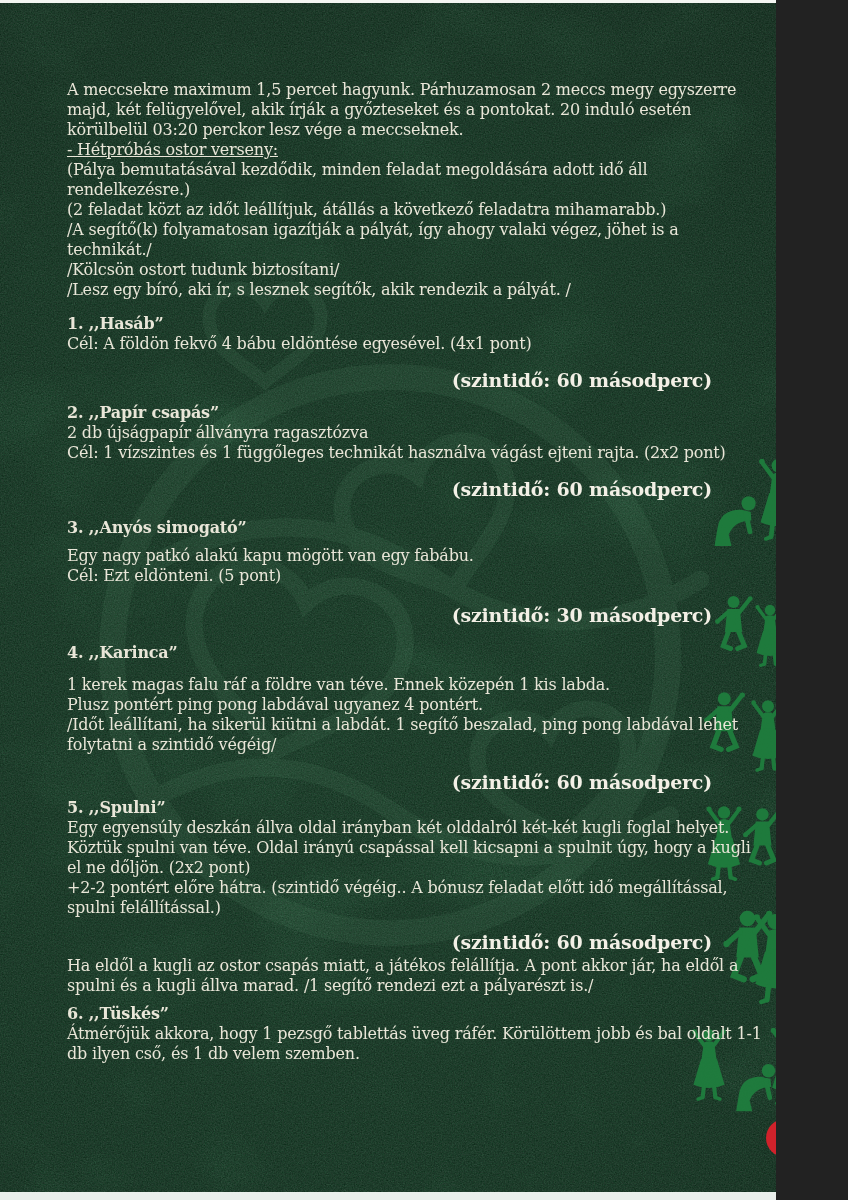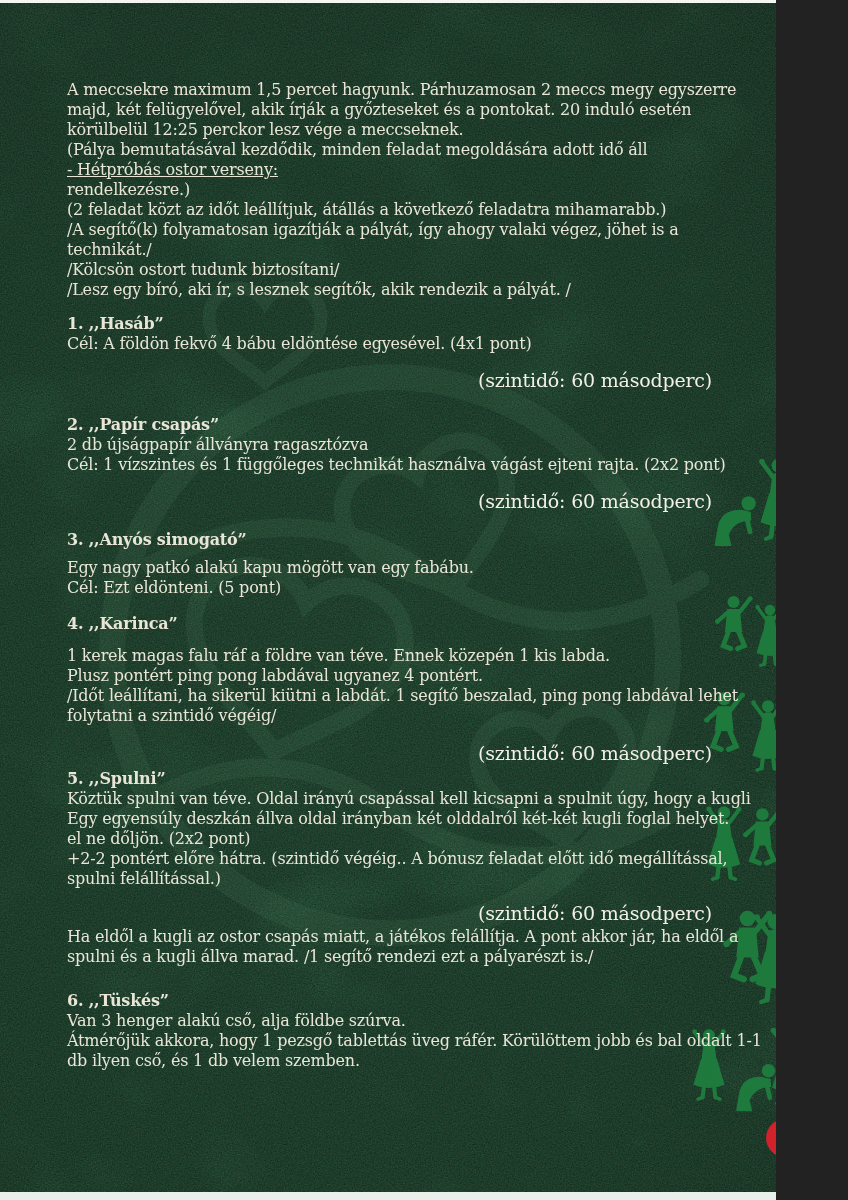--- a/index.html
+++ b/index.html
@@ -20,24 +20,24 @@
   .text-col{
     position:absolute;left:67px;top:80px;width:645px;
     color:var(--ink);
     font-size:16px;line-height:20px;letter-spacing:-0.2px;
     z-index:5;
   }
   .ln{white-space:nowrap;}
   .ul{text-decoration:underline;}
   .h{font-weight:bold;font-size:16px;white-space:nowrap;}
   .time{
-    font-weight:normal;font-size:19px;line-height:24px;
+    font-weight:bold;font-size:19px;line-height:24px;
     text-align:right;color:var(--ink-bright);white-space:nowrap;
   }
-  .g2{margin-top:2px}.g7{margin-top:24px}.g11{margin-top:23px}.g12{margin-top:12px}
+  .g2{margin-top:2px}.g7{margin-top:8px}.g11{margin-top:11px}.g12{margin-top:12px}
   .g13{margin-top:4px}.g14{margin-top:14px}.g15{margin-top:15px}.g16{margin-top:16px}
   .g17{margin-top:17px}.g18{margin-top:12px}.g20{margin-top:8px}
   .badge{
     position:absolute;left:766px;top:1119px;width:38px;height:38px;
     border-radius:50%;background:var(--badge-bg);color:var(--badge-ink);
     font-weight:bold;font-size:27px;line-height:38px;text-align:center;
     z-index:8;
   }
 </style>
 </head>
@@ -131,23 +131,23 @@
   </svg>
 
   <div class="edge-top"></div>
   <div class="edge-bottom"></div>
 
   <div class="text-col">
 
     <div>
       <div class="ln">A meccsekre maximum 1,5 percet hagyunk. Párhuzamosan 2 meccs megy egyszerre</div>
       <div class="ln">majd, két felügyelővel, akik írják a győzteseket és a pontokat. 20 induló esetén</div>
-      <div class="ln">körülbelül 12:25 perckor lesz vége a meccseknek.</div>
+      <div class="ln">körülbelül 03:20 perckor lesz vége a meccseknek.</div>
+      <div class="ln ul">- Hétpróbás ostor verseny:</div>
       <div class="ln">(Pálya bemutatásával kezdődik, minden feladat megoldására adott idő áll</div>
-      <div class="ln ul">- Hétpróbás ostor verseny:</div>
       <div class="ln">rendelkezésre.)</div>
       <div class="ln">(2 feladat közt az időt leállítjuk, átállás a következő feladatra mihamarabb.)</div>
       <div class="ln">/A segítő(k) folyamatosan igazítják a pályát, így ahogy valaki végez, jöhet is a</div>
       <div class="ln">technikát./</div>
       <div class="ln">/Kölcsön ostort tudunk biztosítani/</div>
       <div class="ln">/Lesz egy bíró, aki ír, s lesznek segítők, akik rendezik a pályát. /</div>
     </div>
 
     <section class="g14">
       <div class="h">1. ,,Hasáb”</div>
@@ -161,50 +161,50 @@
       <div class="ln">Cél: 1 vízszintes és 1 függőleges technikát használva vágást ejteni rajta. (2x2 pont)</div>
       <div class="time g14">(szintidő: 60 másodperc)</div>
     </section>
 
     <section class="g17">
       <div class="h">3. ,,Anyós simogató”</div>
       <div class="g20">
         <div class="ln">Egy nagy patkó alakú kapu mögött van egy fabábu.</div>
         <div class="ln">Cél: Ezt eldönteni. (5 pont)</div>
       </div>
+      <div class="time g17">(szintidő: 30 másodperc)</div>
     </section>
 
     <section class="g16">
       <div class="h">4. ,,Karinca”</div>
       <div class="g18">
         <div class="ln">1 kerek magas falu ráf a földre van téve. Ennek közepén 1 kis labda.</div>
         <div class="ln">Plusz pontért ping pong labdával ugyanez 4 pontért.</div>
         <div class="ln">/Időt leállítani, ha sikerül kiütni a labdát. 1 segítő beszalad, ping pong labdával lehet</div>
         <div class="ln">folytatni a szintidő végéig/</div>
       </div>
       <div class="time g15">(szintidő: 60 másodperc)</div>
     </section>
 
     <section class="g13">
       <div class="h">5. ,,Spulni”</div>
+      <div class="ln">Egy egyensúly deszkán állva oldal irányban két olddalról két-két kugli foglal helyet.</div>
       <div class="ln">Köztük spulni van téve. Oldal irányú csapással kell kicsapni a spulnit úgy, hogy a kugli</div>
-      <div class="ln">Egy egyensúly deszkán állva oldal irányban két olddalról két-két kugli foglal helyet.</div>
       <div class="ln">el ne dőljön. (2x2 pont)</div>
       <div class="ln">+2-2 pontért előre hátra. (szintidő végéig.. A bónusz feladat előtt idő megállítással,</div>
       <div class="ln">spulni felállítással.)</div>
       <div class="time g12">(szintidő: 60 másodperc)</div>
       <div class="g2">
         <div class="ln">Ha eldől a kugli az ostor csapás miatt, a játékos felállítja. A pont akkor jár, ha eldől a</div>
         <div class="ln">spulni és a kugli állva marad. /1 segítő rendezi ezt a pályarészt is./</div>
       </div>
     </section>
 
     <section class="g7">
       <div class="h">6. ,,Tüskés”</div>
-      <div class="ln">Van 3 henger alakú cső, alja földbe szúrva.</div>
       <div class="ln">Átmérőjük akkora, hogy 1 pezsgő tablettás üveg ráfér. Körülöttem jobb és bal oldalt 1-1</div>
       <div class="ln">db ilyen cső, és 1 db velem szemben.</div>
     </section>
 
   </div>
 
   <div class="badge">2</div>
 
 </div>
 

